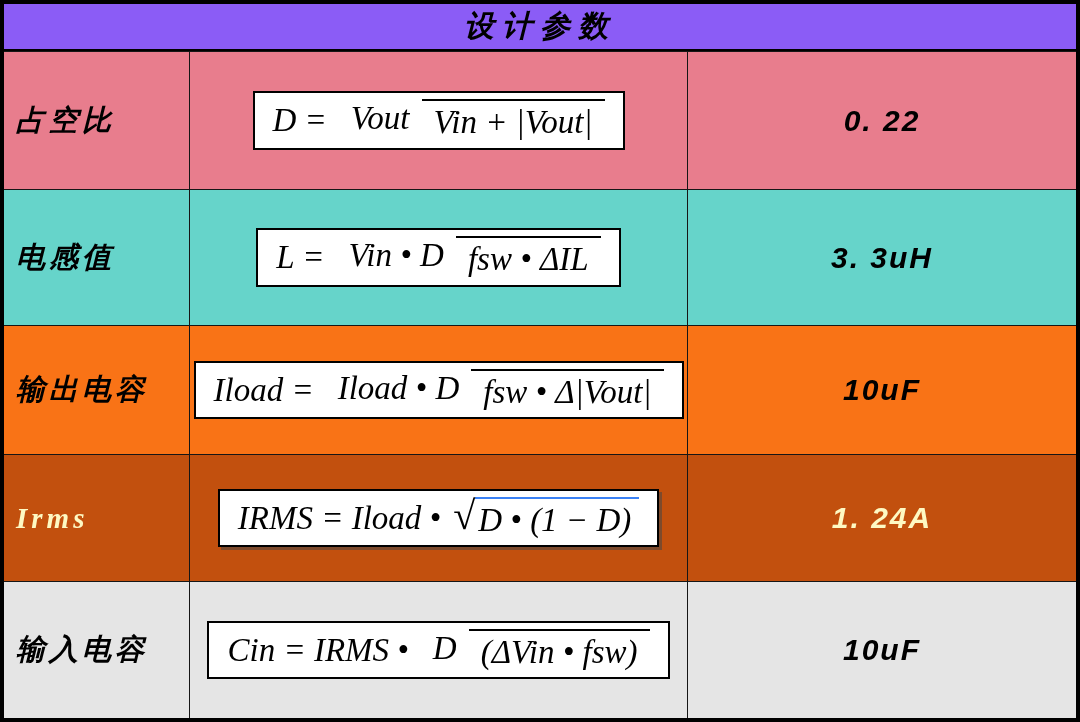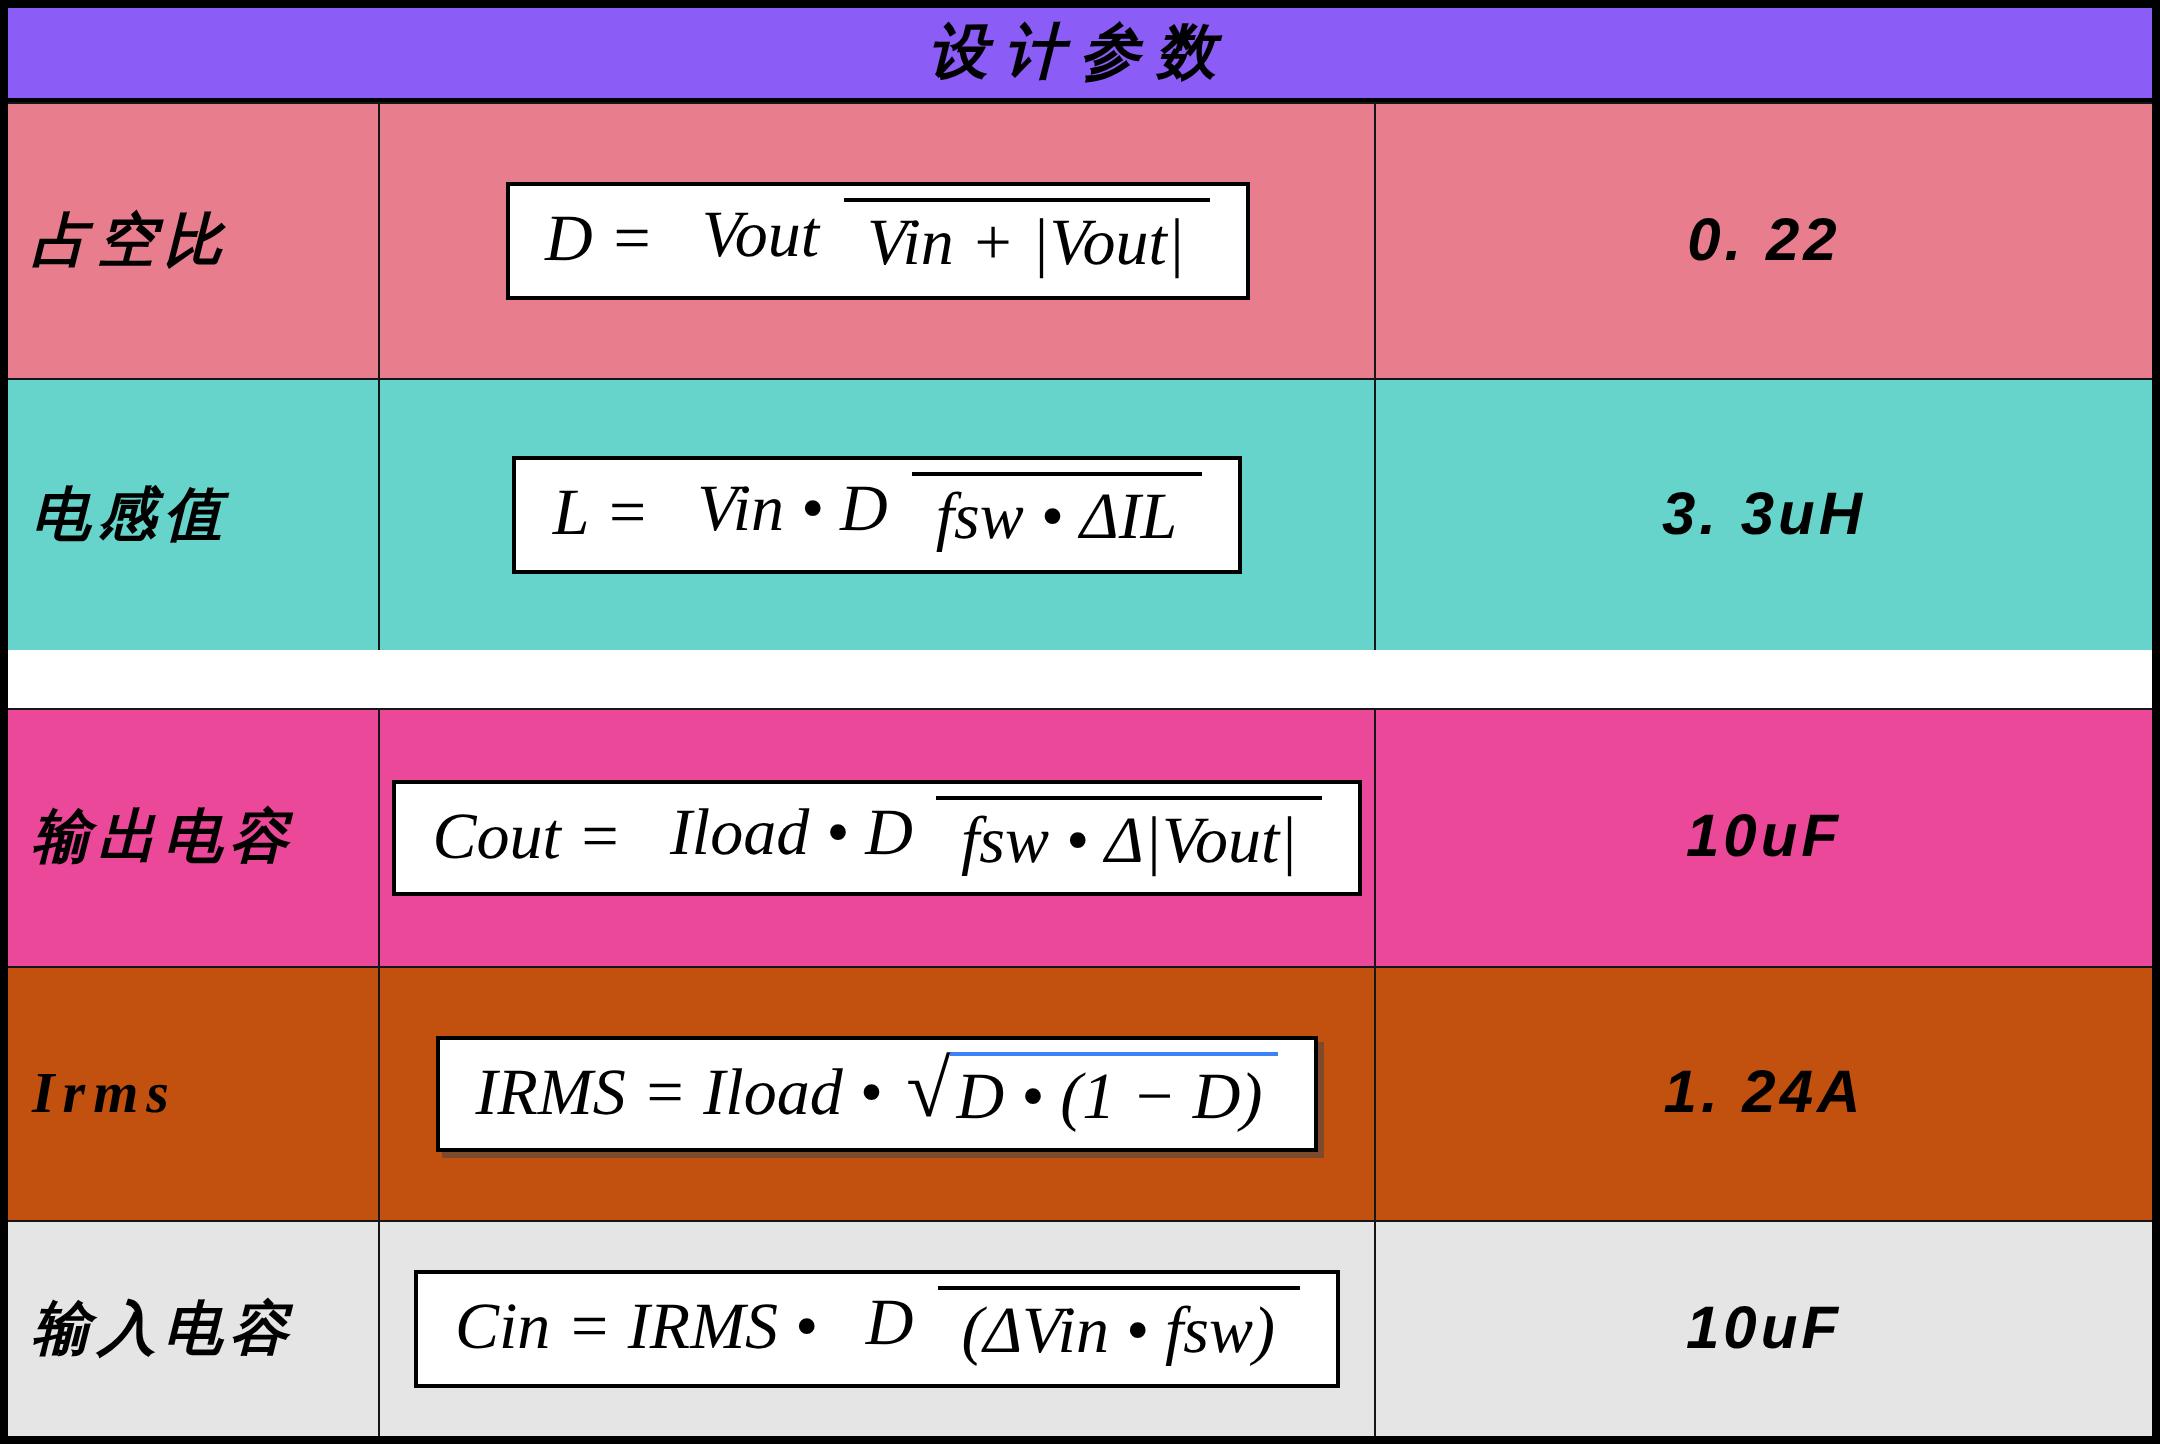--- a/index.html
+++ b/index.html
@@ -44,21 +44,21 @@
     border-right:1px solid #161616;
     padding:4px 2px;
   }
   .cell-value {
     width:388px; flex:0 0 388px;
     display:flex; align-items:center; justify-content:center;
     font-family:"Liberation Sans", sans-serif;
     font-style:italic; font-weight:bold; font-size:30px;
     letter-spacing:2px;
   }
-  .light { color:#000000; }
+  .light { color:#fef9c3; }
 
   .fbox {
     background:#ffffff;
     border:2px solid #000;
     padding:6px 18px;
     display:flex; align-items:center; gap:12px;
     font-style:italic; font-size:33px; color:#000;
     white-space:nowrap;
   }
   .fbox.shadowed { box-shadow:3px 3px 0 rgba(70,70,70,0.55); }
@@ -101,25 +101,25 @@
         <span>L =</span>
         <span class="frac">
           <span class="num">Vin • D</span>
           <span class="den">fsw • ΔIL</span>
         </span>
       </div>
     </div>
     <div class="cell-value">3. 3uH</div>
   </div>
 
-  <div class="row r3" style="background-color: #ec4899; margin-top: 29px;">
+  <div class="row r3" style="background-color: #f97316;">
     <div class="cell-name">输出电容</div>
     <div class="cell-formula">
       <div class="fbox">
-        <span>Cout =</span>
+        <span>Iload =</span>
         <span class="frac">
           <span class="num">Iload • D</span>
           <span class="den">fsw • Δ|Vout|</span>
         </span>
       </div>
     </div>
     <div class="cell-value">10uF</div>
   </div>
 
   <div class="row r4" style="background-color: rgb(194, 80, 14);">

